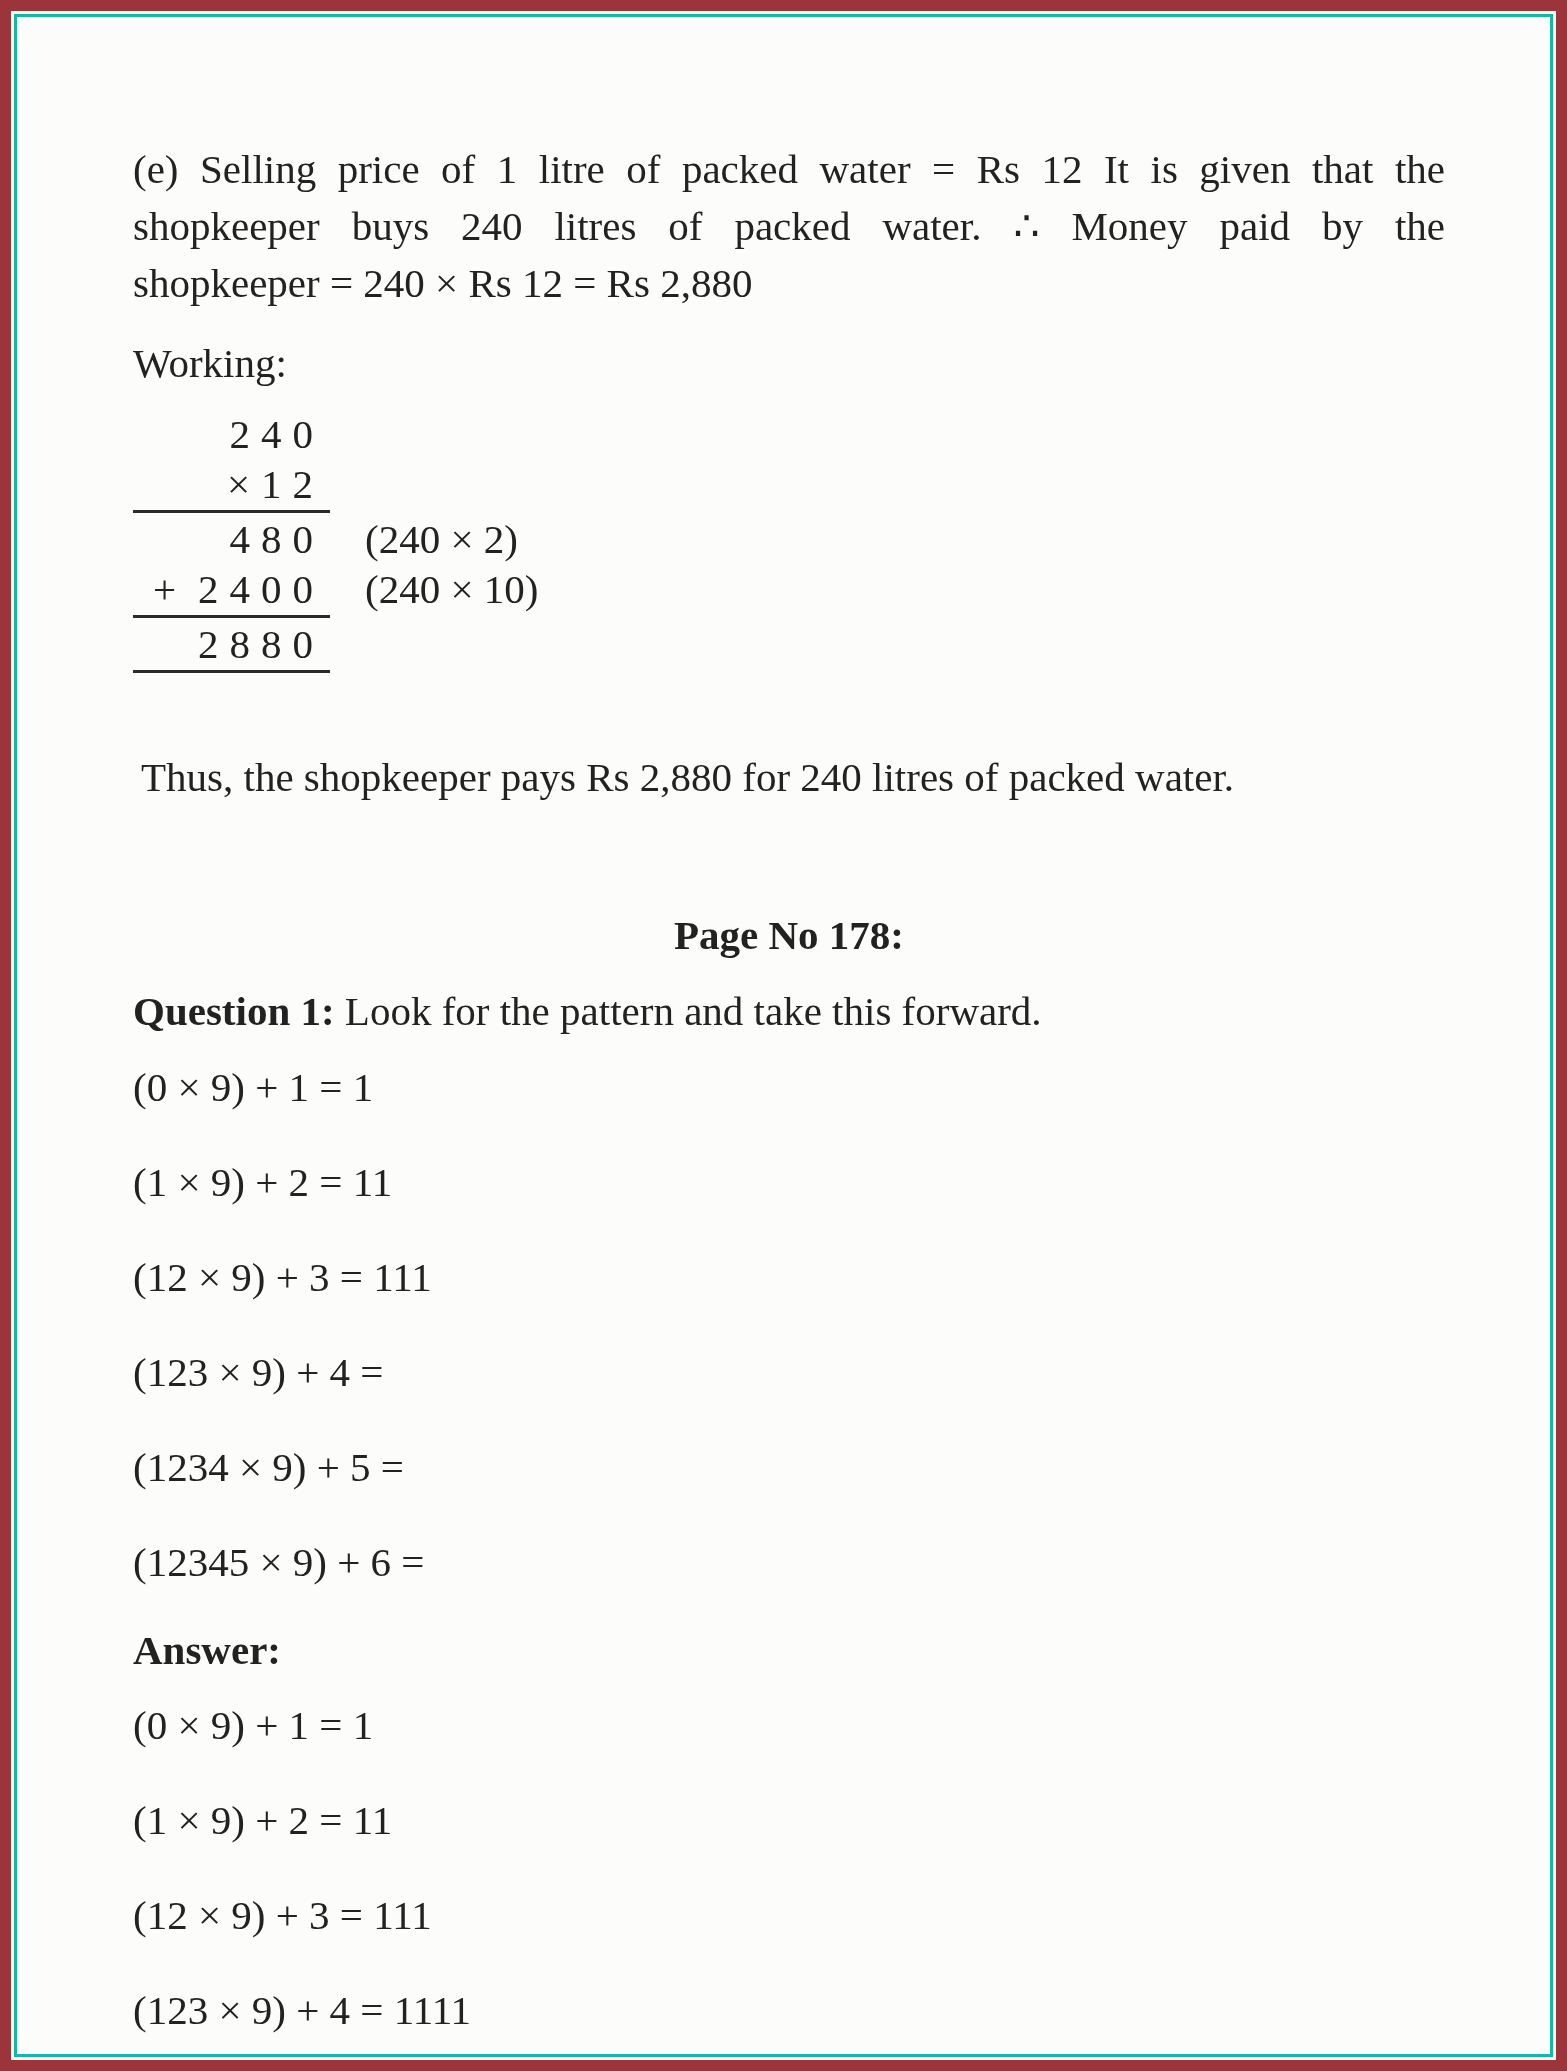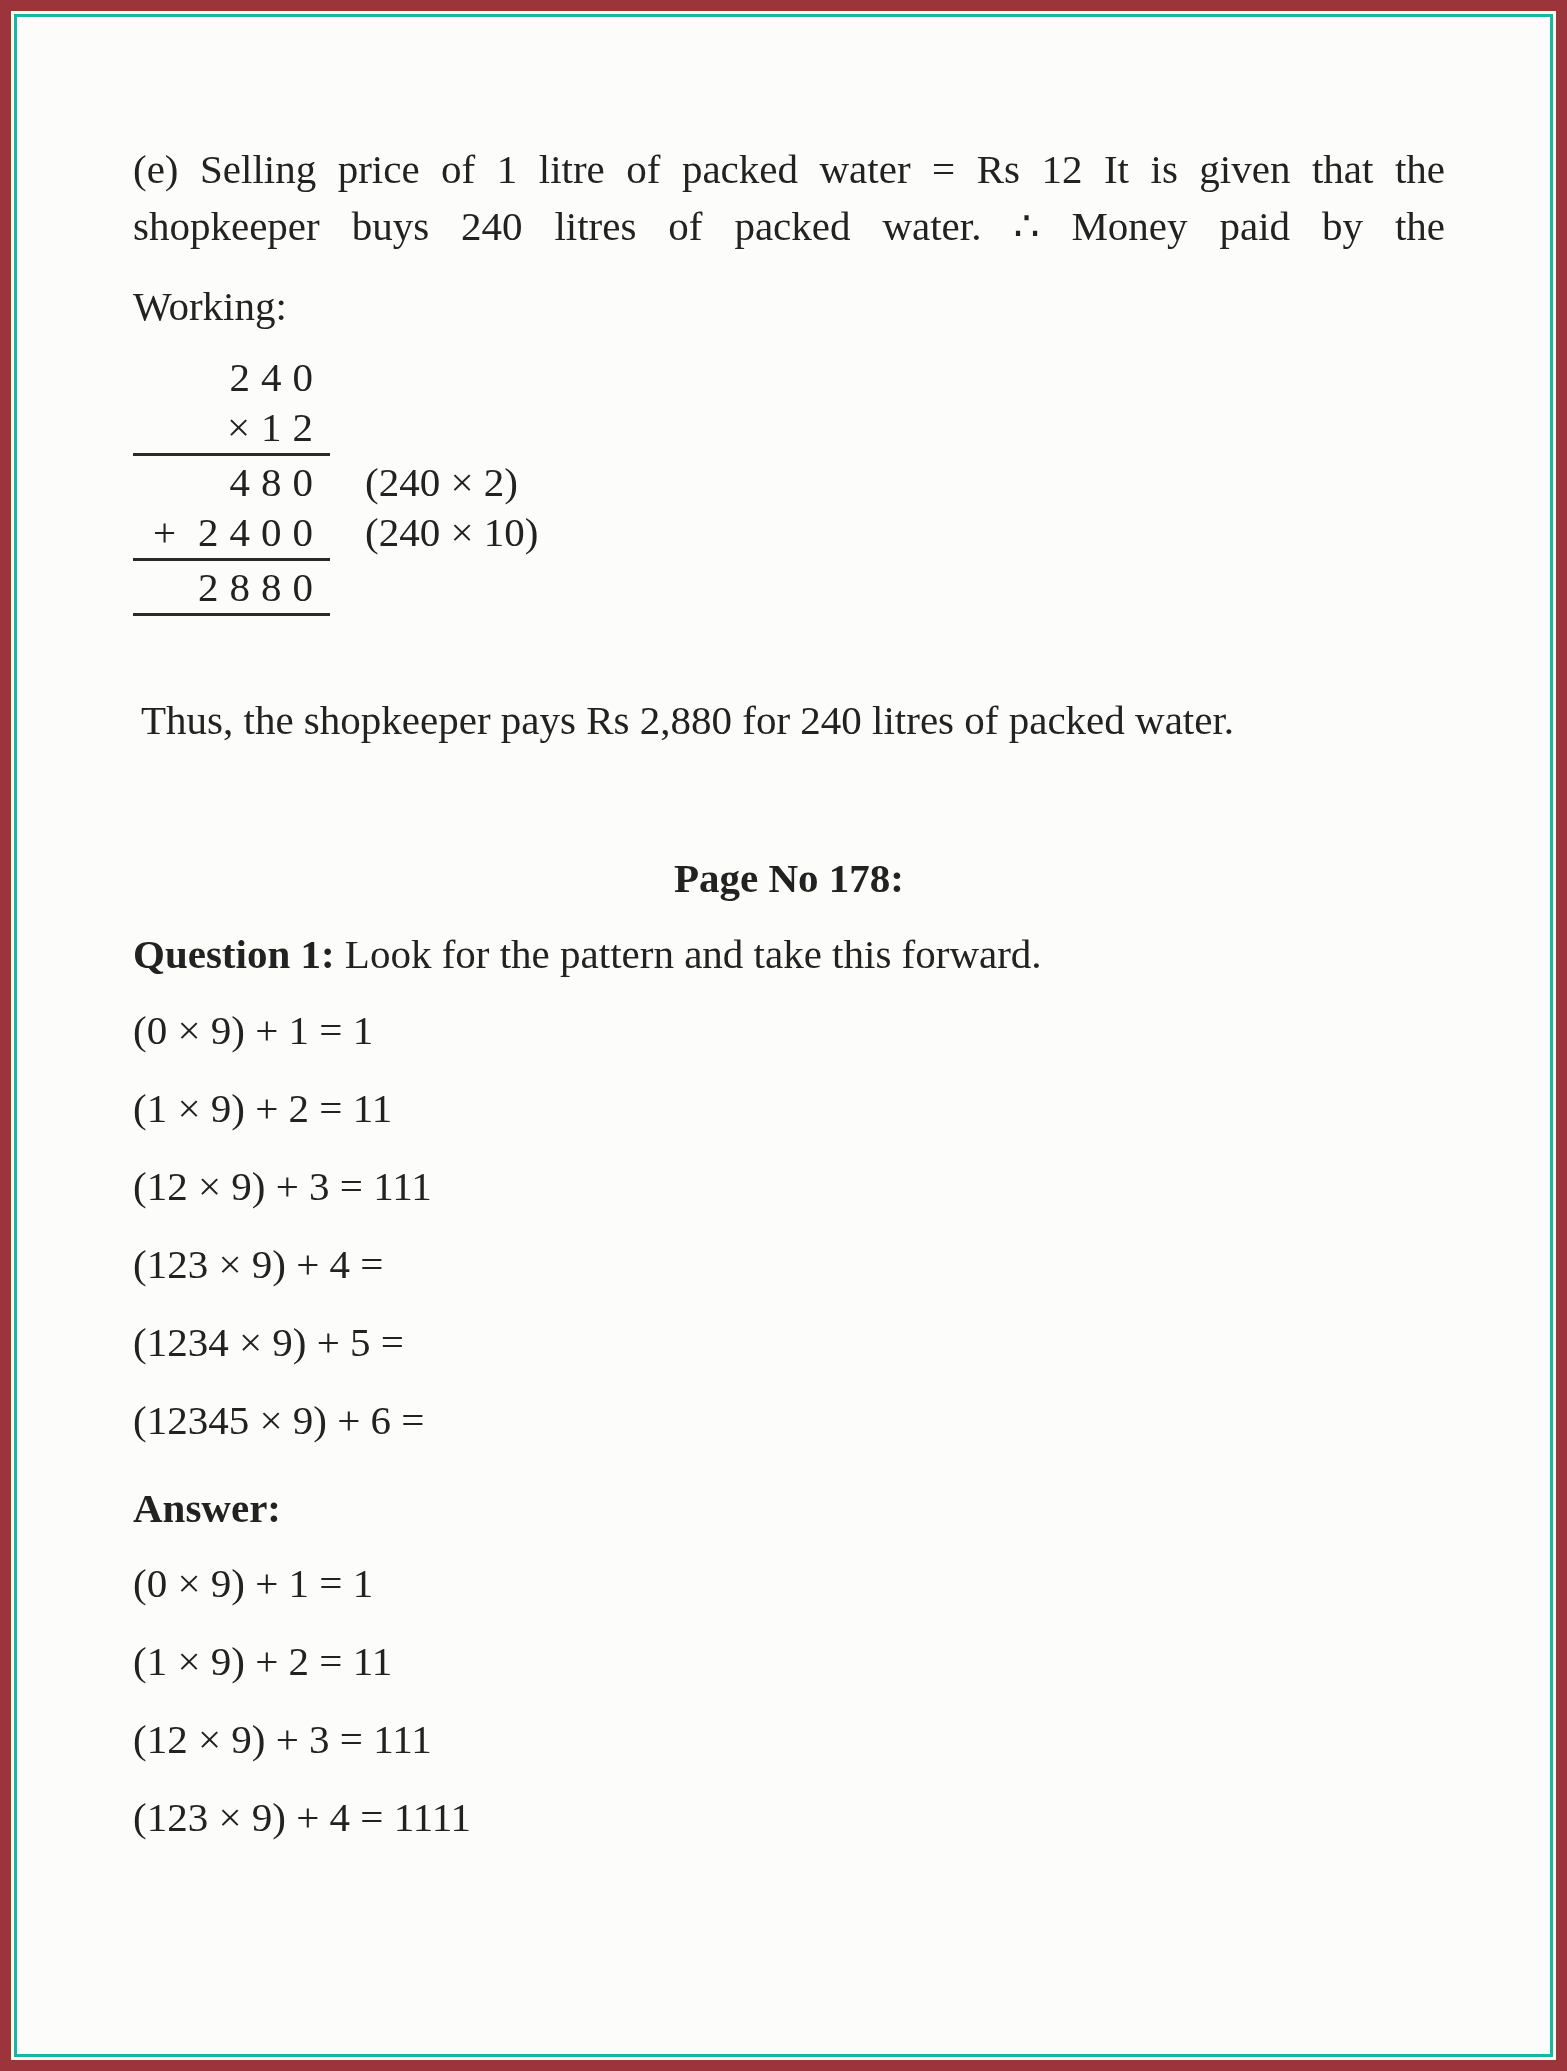--- a/index.html
+++ b/index.html
@@ -71,39 +71,40 @@
 
   .page-heading {
     margin-top: 101px;
     text-align: center;
     font-weight: bold;
   }
 
   .question-line { margin-top: 19px; }
   .q-label { font-weight: bold; text-align: right; }
 
-  .eq { margin-top: 21px; }
+  .eq { margin-top: 38px; }
   .eq-first { margin-top: 19px; }
   .ans-eq-first { margin-top: 18px; }
 
   .answer-label {
     margin-top: 31px;
     font-weight: bold;
   }
 </style>
 </head>
 <body>
 
 <div class="frame-cream"></div>
 <div class="page">
   <div class="content">
 
     <div class="para-e">
       <div class="jline">(e) Selling price of 1 litre of packed water = Rs 12 It is given that the</div>
       <div class="jline">shopkeeper buys 240 litres of packed water. ∴ Money paid by the</div>
+      <div class="lline">shopkeeper = 240 × Rs 12 = Rs 2,880</div>
     </div>
 
     <div class="working-label">Working:</div>
 
     <div class="mult">
       <div class="m-row">240</div>
       <div class="m-row">×12</div>
       <div class="m-rule"></div>
       <div class="m-row">
         <span>480</span>

